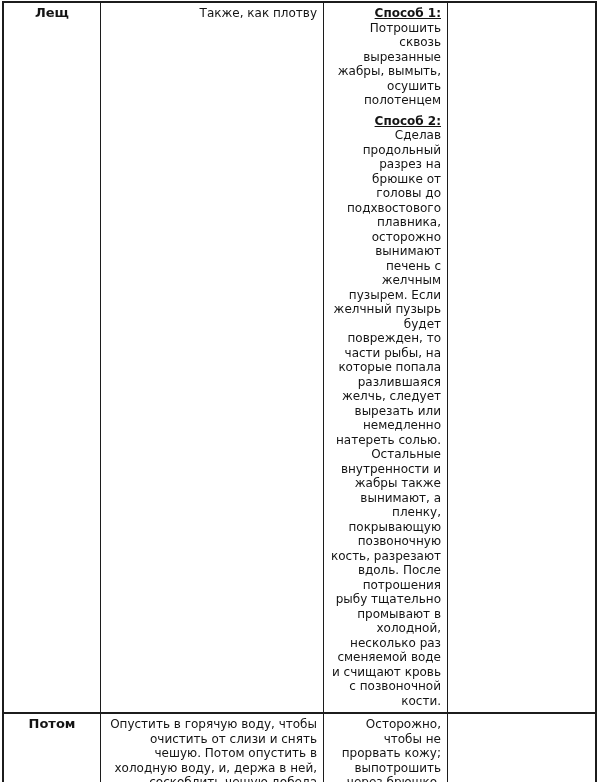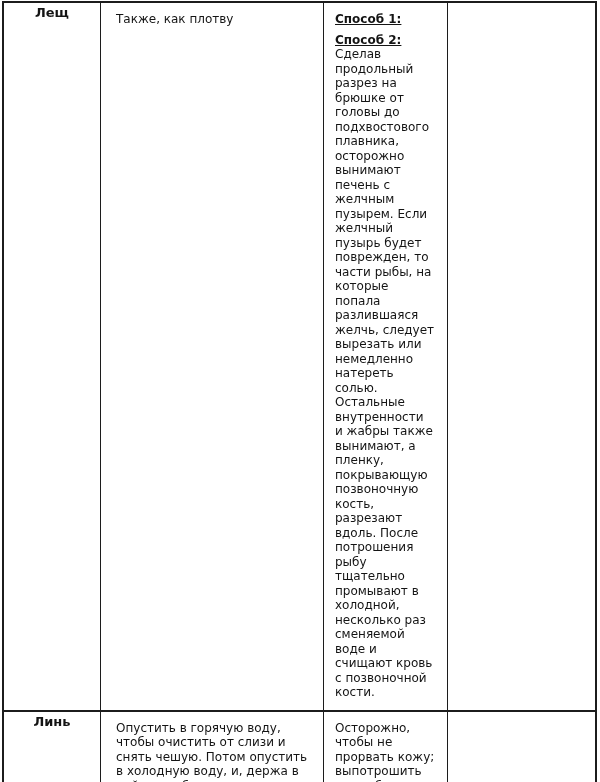--- a/index.html
+++ b/index.html
@@ -37,50 +37,50 @@
   .cell-name {
     text-align: center;
     padding-top: 3px;
   }
   .fish {
     font-weight: bold;
     font-size: 13px;
   }
   .cell-body { padding: 3px 6px 4px 9px; }
   .cell-method { padding: 3px 6px 4px 5px; }
-  .cell p { margin: 6px; }
+  .cell p { margin: 0; text-align: right; }
   .cell-method p + p { margin-top: 6px; }
   .preline { white-space: pre-line; }
   b.mlabel { font-weight: bold; text-decoration: underline; }
 </style>
 </head>
 <body>
 
 <div class="page">
   <div class="tbl">
 
     <div class="cell r1 cell-name">
       <span class="fish">Лещ</span>
     </div>
 
     <div class="cell r1 cell-body">
       <p>Также, как плотву</p>
     </div>
 
     <div class="cell r1 cell-method">
-      <p><b class="mlabel">Способ 1:</b><br></p>
+      <p><b class="mlabel">Способ 1:</b><br><span>Потрошить сквозь вырезанные жабры, вымыть, осушить полотенцем</span></p>
       <p><b class="mlabel">Способ 2:</b> <span>Сделав продольный разрез на брюшке от головы до подхвостового плавника, осторожно вынимают печень с желчным пузырем. Если желчный пузырь будет поврежден, то части рыбы, на которые попала разлившаяся желчь, следует вырезать или немедленно натереть солью. Остальные внутренности и жабры также вынимают, а пленку, покрывающую позвоночную кость, разрезают вдоль. После потрошения рыбу тщательно промывают в холодной, несколько раз сменяемой воде и счищают кровь с позвоночной кости.</span></p>
     </div>
 
     <div class="cell r1 last-col">
       <p></p>
     </div>
 
     <div class="cell cell-name">
-      <span class="fish">Линь</span>
+      <span class="fish">Потом</span>
     </div>
 
     <div class="cell cell-body">
       <p>Опустить в горячую воду, чтобы очистить от слизи и снять чешую. Потом опустить в холодную воду, и, держа в ней, соскоблить чешую добела тупой стороной ножа.</p>
     </div>
 
     <div class="cell cell-method">
       <p class="preline">Осторожно, чтобы не прорвать кожу; выпотрошить через брюшко, обрезать плавники
 и жабры, вымыть, осушить.</p>
     </div>

